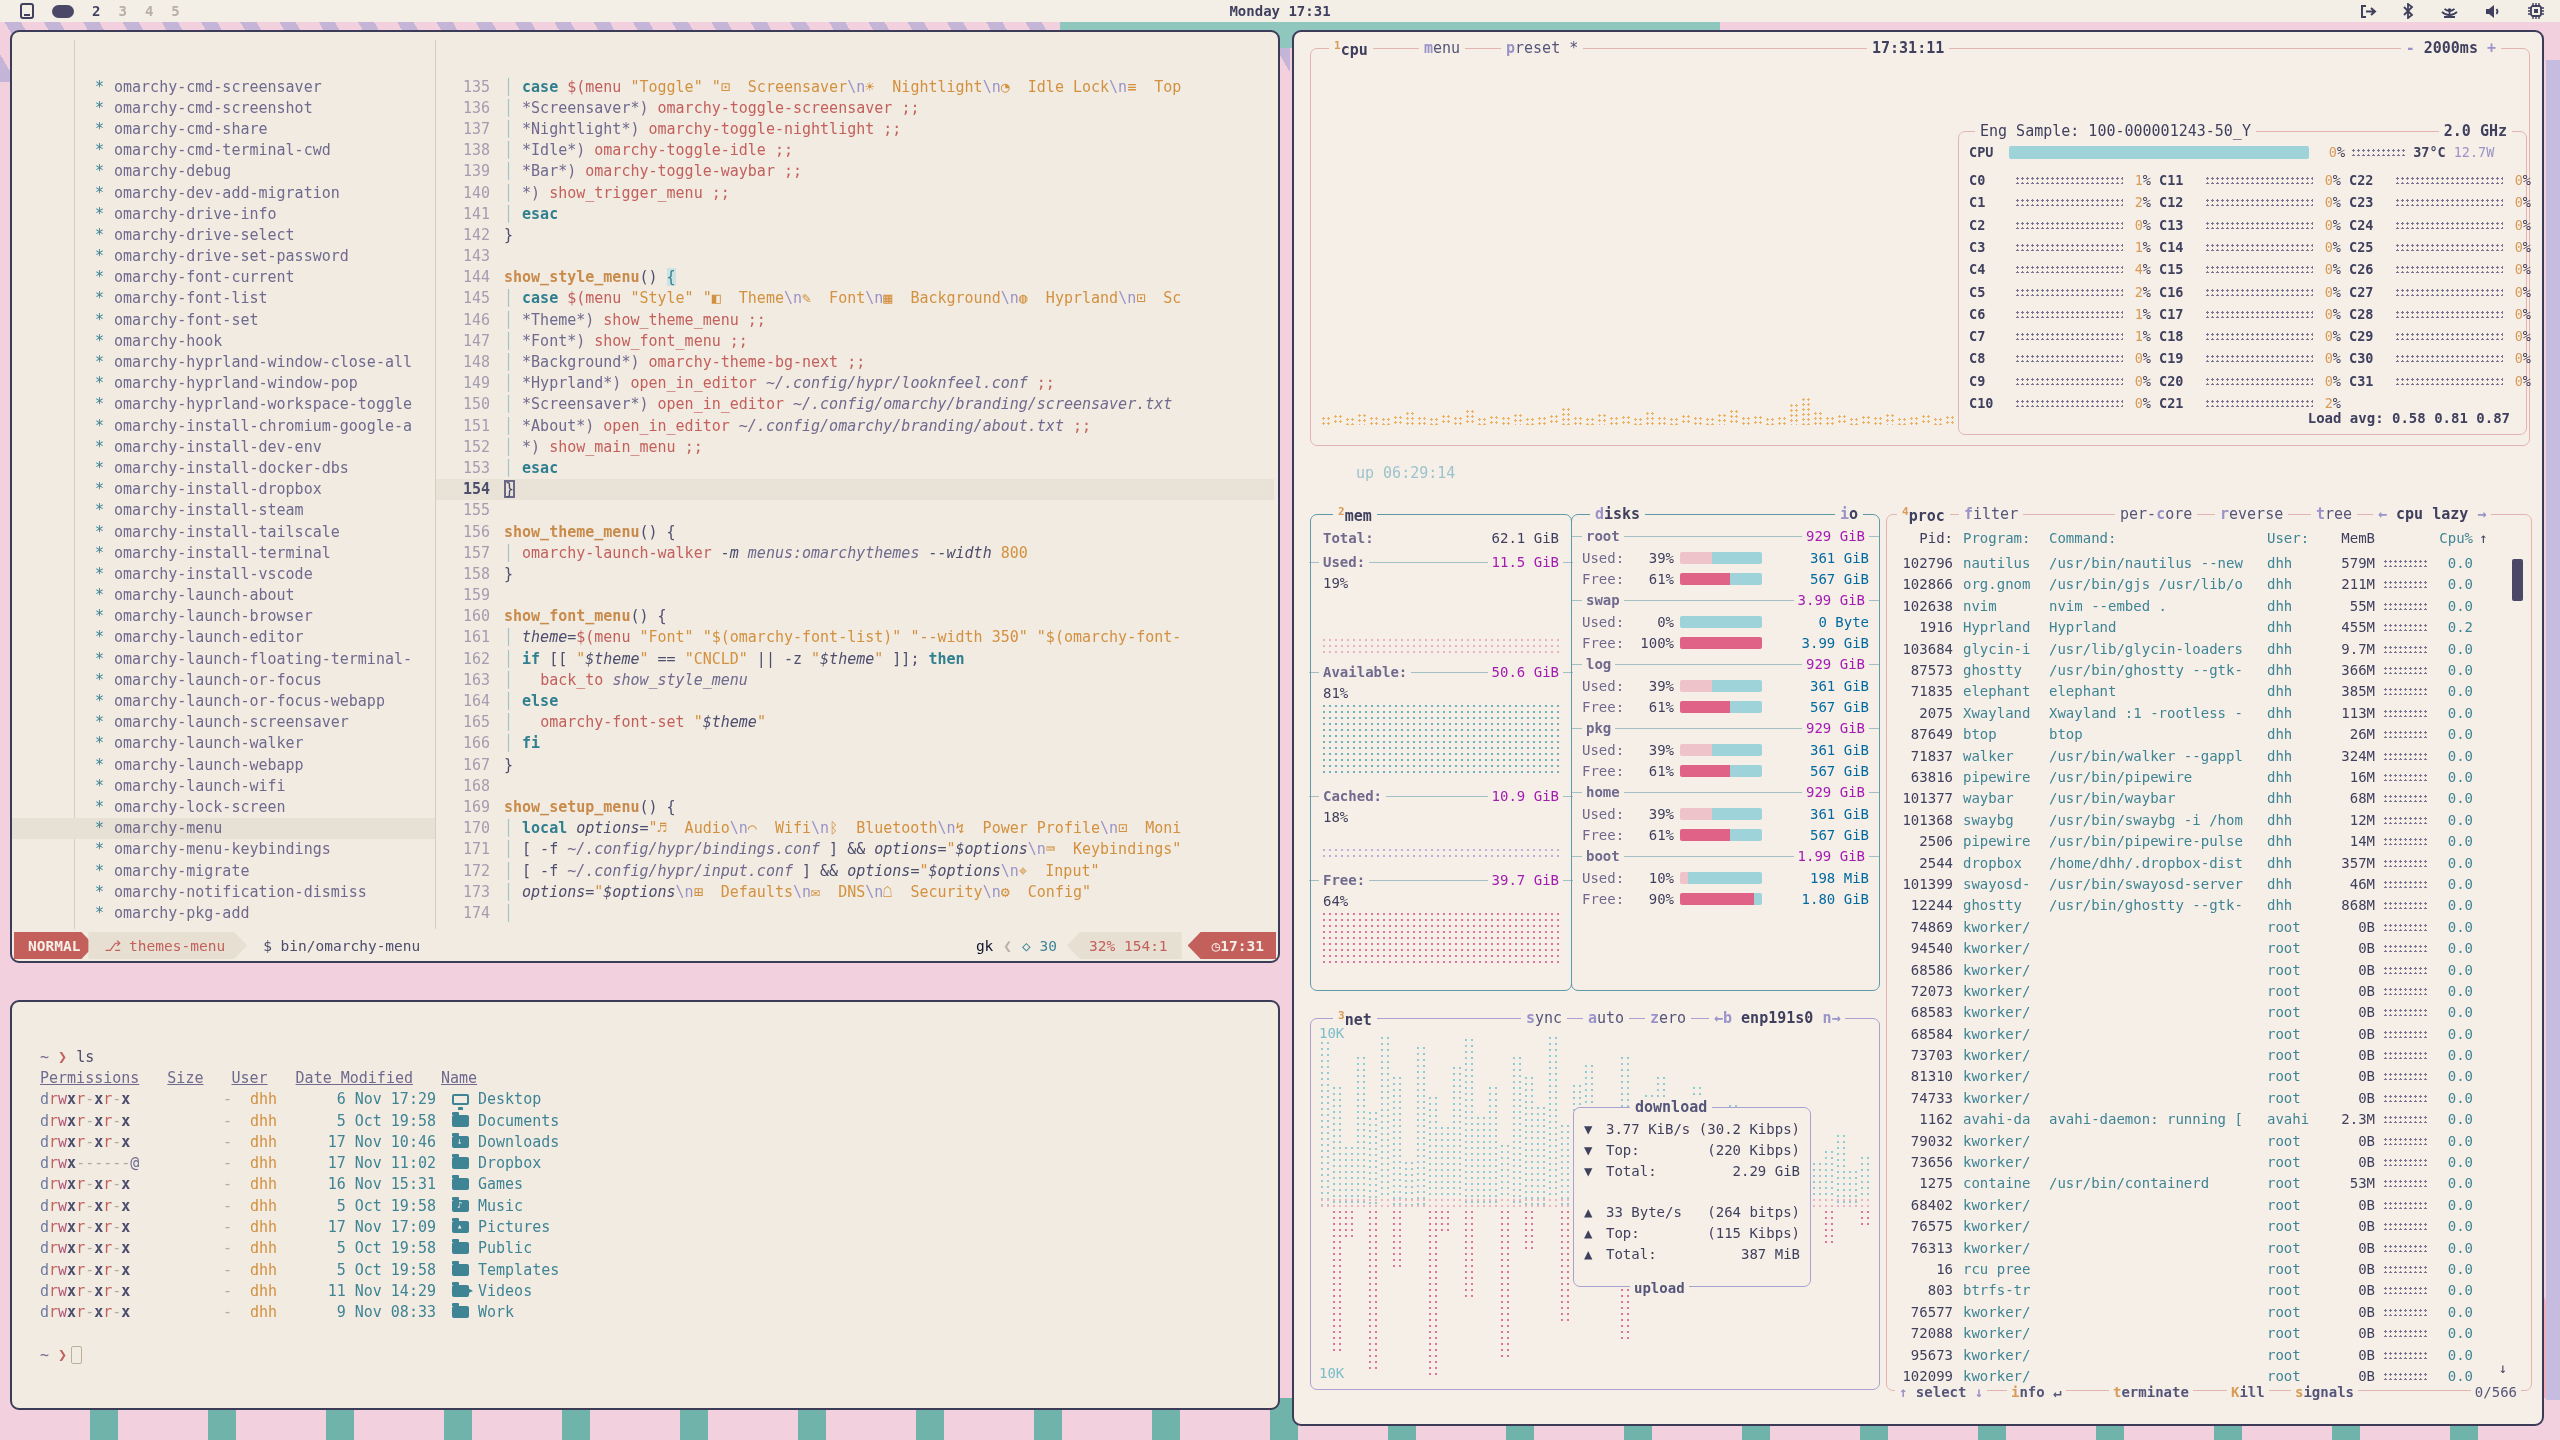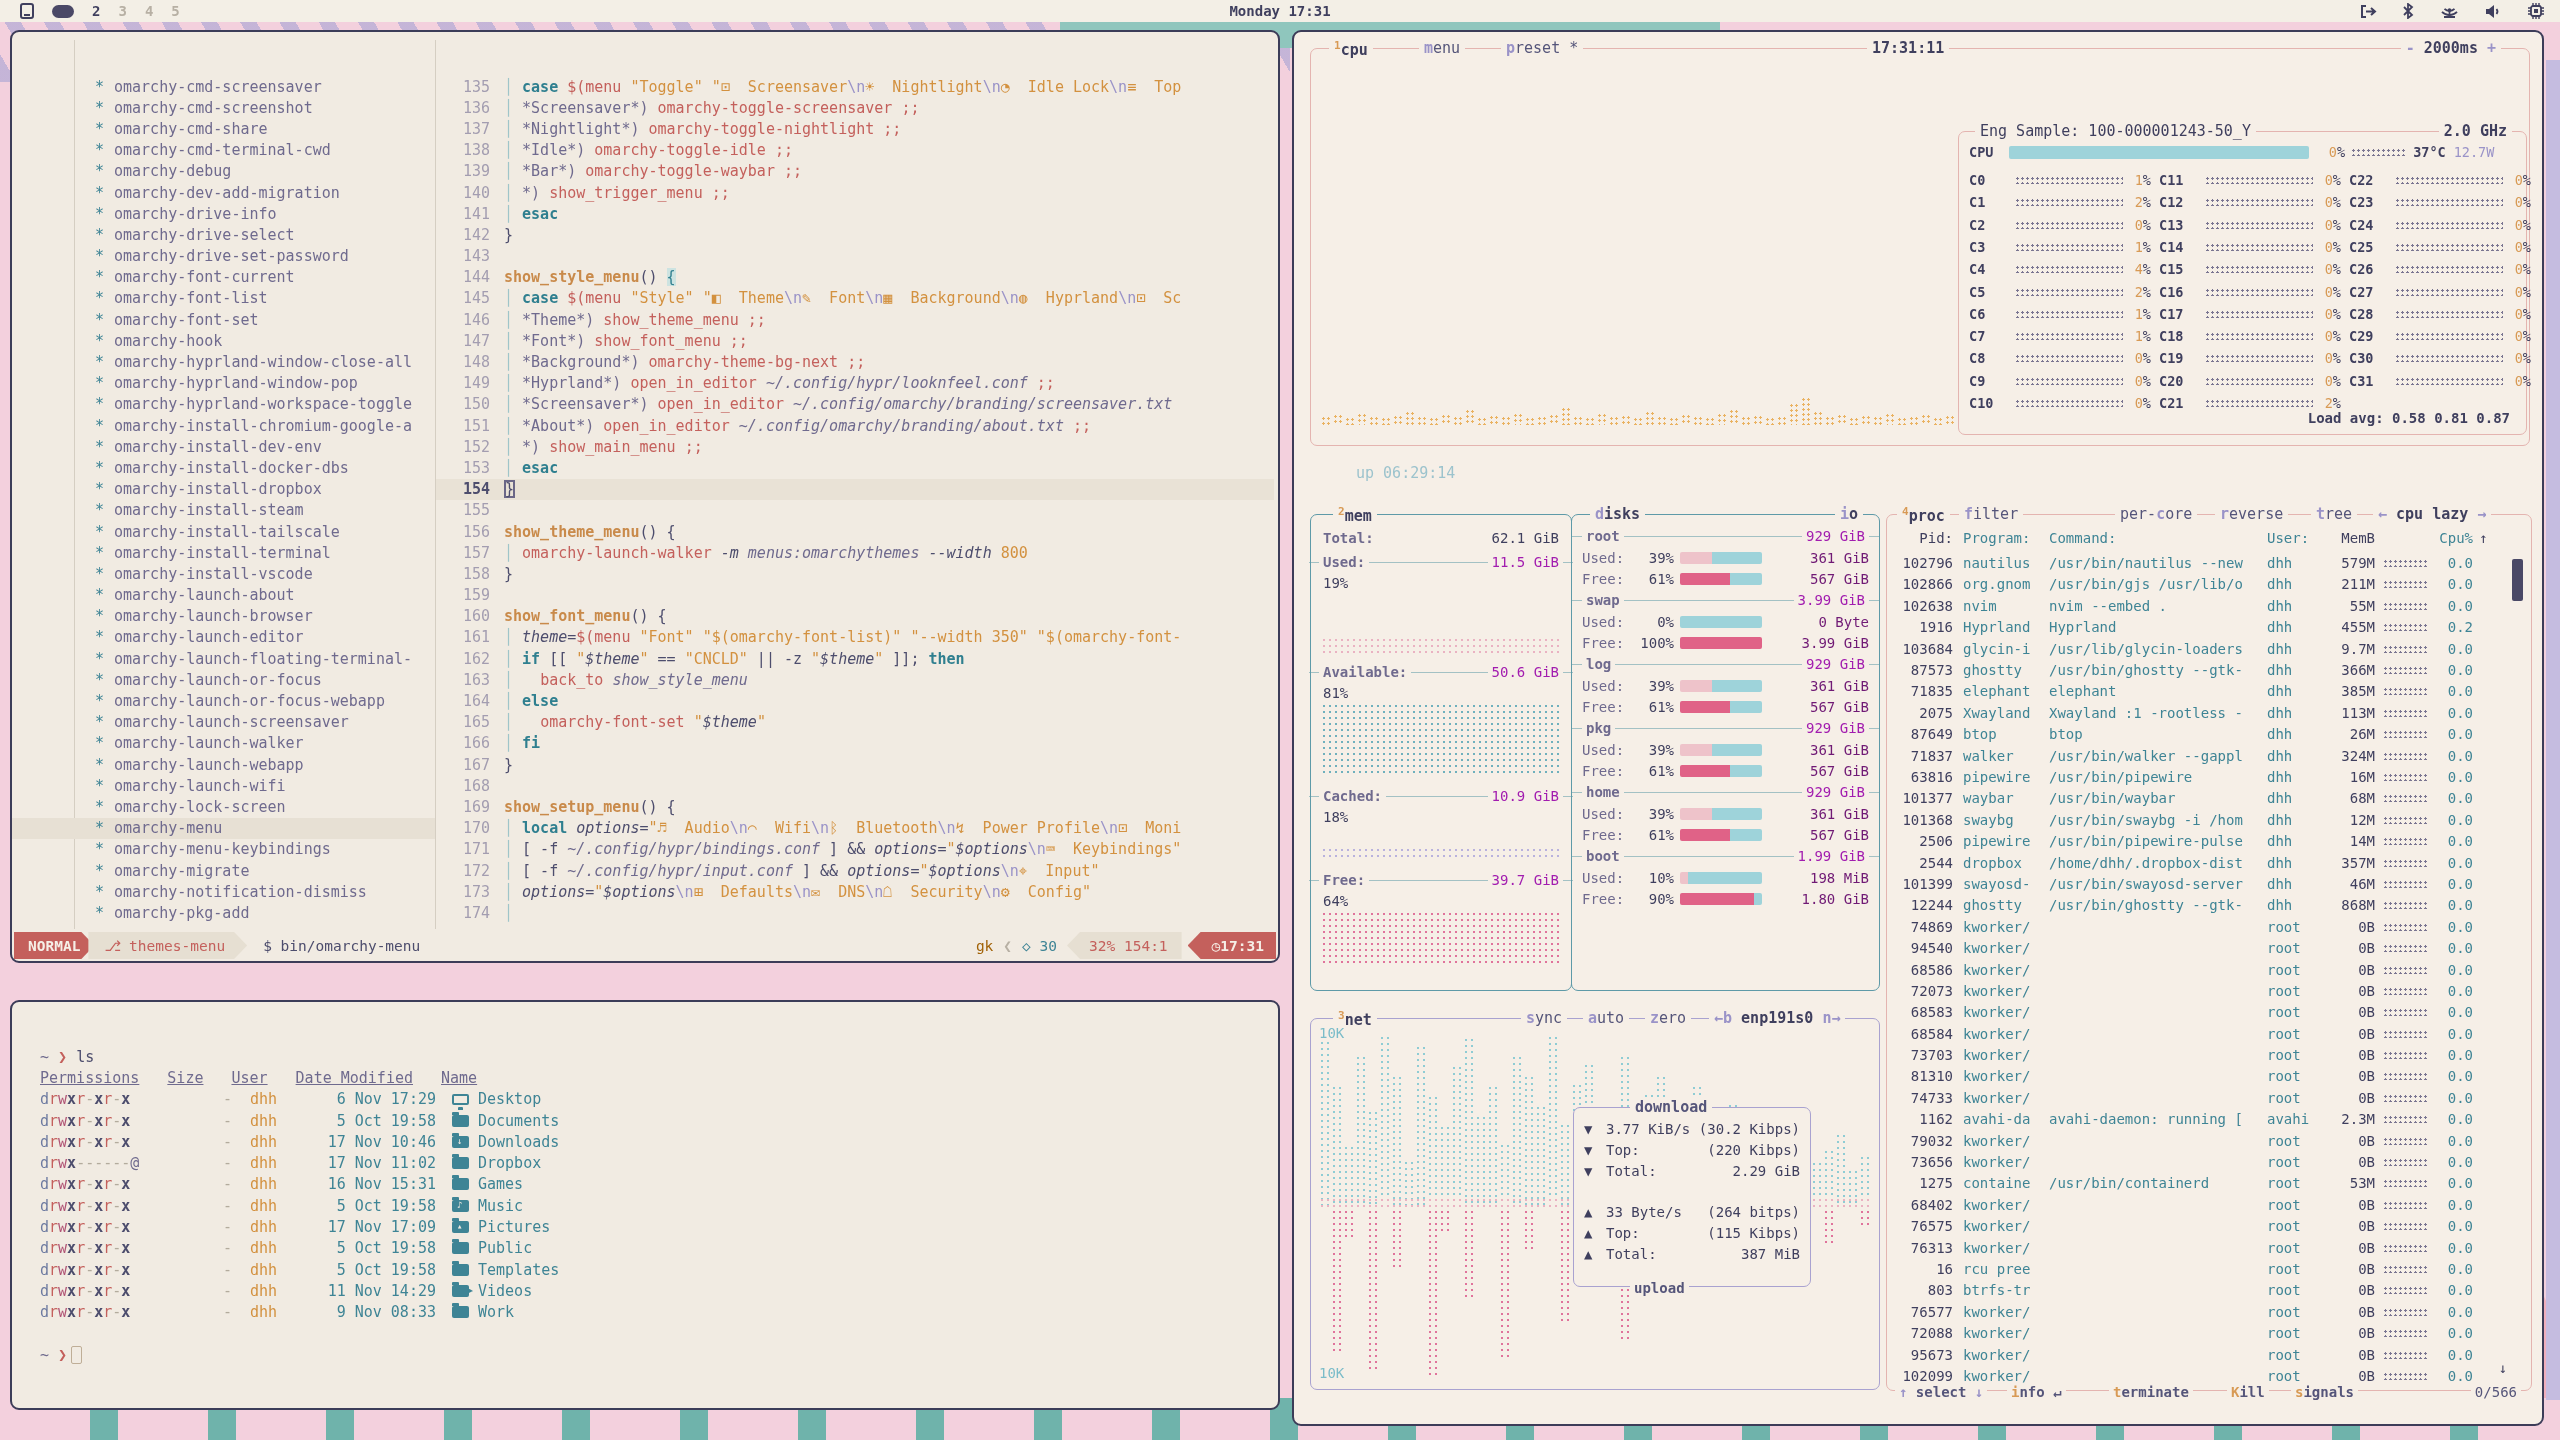--- a/index.html
+++ b/index.html
@@ -48,21 +48,21 @@
   .tk-cur{color:#4d4d6d;box-shadow:inset 0 0 0 2px #6b6787;padding:0 1px}
   .tk-mp{background:#cde3e1;color:#2f7f8f}
 
   .statusline{position:absolute;left:2px;right:2px;bottom:2px;height:27px;display:flex;align-items:center;font-size:14.5px;background:#f1ebe2}
   .sl-mode{background:#c4605c;color:#f6efe7;font-weight:bold;padding:0 14px;height:100%;display:flex;align-items:center;
     clip-path:polygon(0 0,calc(100% - 13px) 0,100% 50%,calc(100% - 13px) 100%,0 100%)}
   .sl-branch{background:#e6dfd2;color:#c4605c;padding:0 22px 0 16px;height:100%;display:flex;align-items:center;gap:8px;margin-left:-6px;
     clip-path:polygon(0 0,calc(100% - 13px) 0,100% 50%,calc(100% - 13px) 100%,0 100%)}
   .sl-cmd{color:#4d4d6d;margin-left:16px}
   .sl-right{margin-left:auto;display:flex;align-items:center;gap:10px;height:100%}
-  .sl-gk{color:#a16207}.sl-sep{color:#b7b0a4}
+  .sl-gk{color:#0f172a}.sl-sep{color:#b7b0a4}
   .sl-box{color:#3e8495}
   .sl-pos{background:#e6dfd2;color:#c4605c;height:100%;display:flex;align-items:center;padding:0 14px 0 22px;
     clip-path:polygon(13px 0,100% 0,100% 100%,13px 100%,0 50%)}
   .sl-time{background:#c4605c;color:#f6efe7;font-weight:bold;height:100%;display:flex;align-items:center;padding:0 12px 0 24px;margin-left:-4px;
     clip-path:polygon(13px 0,100% 0,100% 100%,13px 100%,0 50%)}
 
   
   #win-term .body{position:absolute;left:28px;top:44px;right:20px;font-size:15px}
   .trow{height:21.3px;display:flex;align-items:center;white-space:pre}
   .tilde{color:#6f6a8e}.chev{color:#c4605c;font-weight:bold}.cmdtxt{color:#4d4d6d}
@@ -104,21 +104,21 @@
   .cpubar{background:#9ed3da;border-radius:2px;height:13px}
   .mrow{position:relative;display:flex;justify-content:space-between;font-size:14px;height:22px;align-items:center}
   .mrow::before{content:"";position:absolute;left:-10px;right:-10px;top:50%;border-top:1.5px solid currentColor;opacity:.55}
   .mrow span{position:relative;background:#f6efe7;padding:0 4px}
   .mrow .lbl{color:#6f6a8e;font-weight:bold}.mrow .val{color:#a21caf}
   .plainrow{display:flex;justify-content:space-between;font-size:14px;height:22px;align-items:center;padding:0 4px}
   .dbar{width:82px;height:12px;border-radius:2px;flex:none;
     background:linear-gradient(to right,var(--fill) calc(var(--p)*1%),#9ed3da calc(var(--p)*1%))}
   .drow{display:flex;align-items:center;font-size:14px;height:21px;gap:6px}
   .drow .dl{color:#6f6a8e;width:46px}.drow .dp{color:#3f3f5e;width:40px;text-align:right}
-  .drow .dv{color:#701a75;margin-left:auto}
+  .drow .dv{color:#0369a1;margin-left:auto}
   .procrow{display:flex;align-items:center;font-size:14px;height:21.4px;white-space:pre}
   .procrow .pid{width:58px;text-align:right;color:#3f3f5e}
   .procrow .prg{width:86px;margin-left:10px;color:#3e8495;overflow:hidden}
   .procrow .cmd{width:218px;color:#3e8495;overflow:hidden}
   .procrow .usr{width:56px;color:#3e8495}
   .procrow .mem{width:52px;text-align:right;color:#3f3f5e}
   .procrow .pm{width:46px;margin:0 8px}
   .procrow .cpu{width:36px;text-align:right;color:#3e8495}
   .gcol{display:flex;align-items:flex-end;gap:2px;position:absolute}
   .gcol>div{width:10px}

